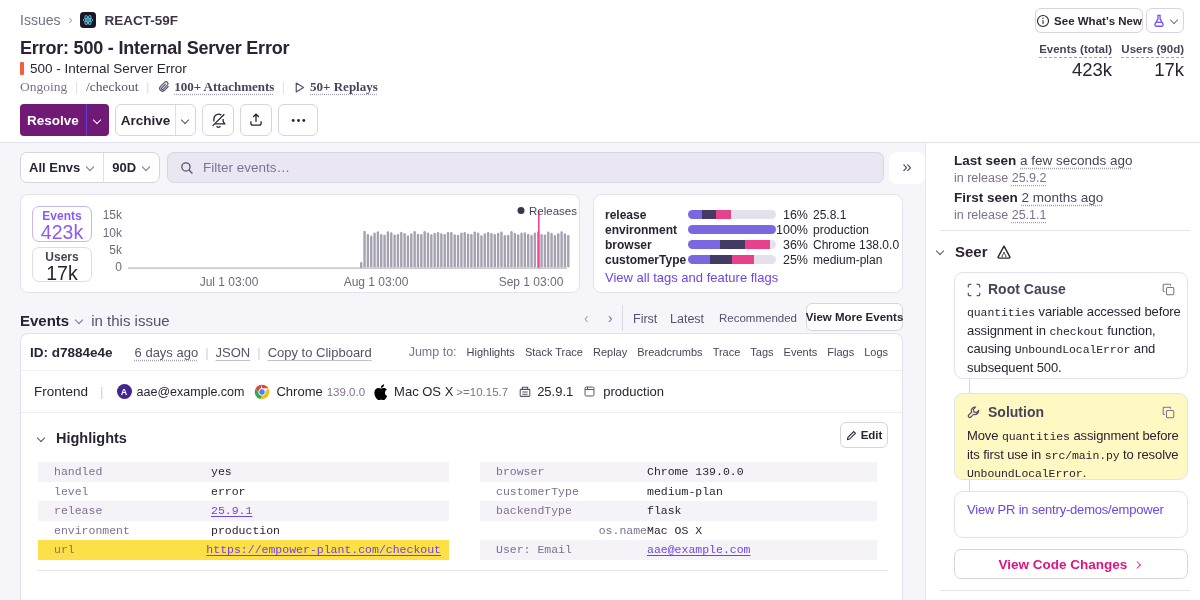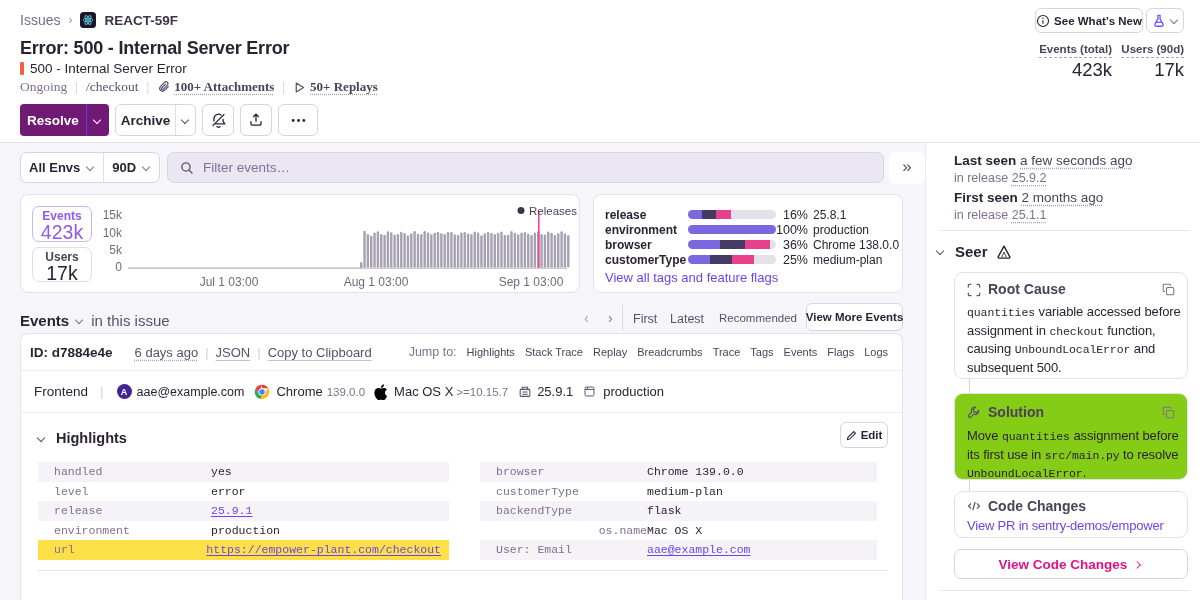--- a/index.html
+++ b/index.html
@@ -425,44 +425,38 @@
         <rect x="5.5" y="5.5" width="9" height="9" rx="1.5"></rect>
           <path d="M3.5 10.5 h-1 a1 1 0 0 1-1-1 v-7 a1 1 0 0 1 1-1 h7 a1 1 0 0 1 1 1 v1"></path>
       </svg>
     </div>
     <div style="margin-top:6px; font-size:13px; line-height:17.5px; color:#2b2233; white-space:nowrap; letter-spacing:-0.1px;">
       <span class="mono" style="font-size:11.5px;">quantities</span> variable accessed before<br>assignment in <span class="mono" style="font-size:11.5px;">checkout</span> function,<br>causing <span class="mono" style="font-size:11.5px;">UnboundLocalError</span> and<br>subsequent 500.
     </div>
   </div>
   <div class="abs" style="left:969px; top:379px; width:1px; height:14px; background:#d8d2e2;"></div>
 
-  <div class="abs" style="left:954px; top:393px; width:234px; height:87px; background:#84cc16; border:1px solid #e4e0ec; border-radius:9px; padding:10px 12px;">
+  <div class="abs" style="left:954px; top:393px; width:234px; height:87px; background:#fef9c3; border:1px solid #e4e0ec; border-radius:9px; padding:10px 12px;">
     <div style="display:flex; align-items:center; color:#57516b;">
       <svg width="14" height="14" viewBox="0 0 16 16" fill="none" stroke="#57516b" stroke-width="1.4">
         <path d="M9.5 2.5 a4 4 0 0 0-4.2 5.6 L2 11.4 a1.7 1.7 0 0 0 2.4 2.4 L7.7 10.5 a4 4 0 0 0 5.6-4.2 L10.8 8.8 8 7.9 7.2 5.2 Z"></path>
       </svg>
       <span style="margin-left:7px; font-size:14px; font-weight:bold; color:#49435a;">Solution</span>
       <svg style="margin-left:auto;" width="13" height="13" viewBox="0 0 16 16" fill="none" stroke="#80708f" stroke-width="1.3">
         <rect x="5.5" y="5.5" width="9" height="9" rx="1.5"></rect>
           <path d="M3.5 10.5 h-1 a1 1 0 0 1-1-1 v-7 a1 1 0 0 1 1-1 h7 a1 1 0 0 1 1 1 v1"></path>
       </svg>
     </div>
     <div style="margin-top:7px; font-size:13px; line-height:17.5px; color:#2b2233; white-space:nowrap; letter-spacing:-0.1px;">
       Move <span class="mono" style="font-size:11.5px;">quantities</span> assignment before<br>its first use in <span class="mono" style="font-size:11.5px;">src/main.py</span> to resolve<br><span class="mono" style="font-size:11.5px;">UnboundLocalError</span>.
     </div>
   </div>
   <div class="abs" style="left:969px; top:480px; width:1px; height:11px; background:#d8d2e2;"></div>
 
   <div class="abs" style="left:954px; top:491px; width:234px; height:47px; background:#fff; border:1px solid #e4e0ec; border-radius:9px; padding:6px 12px;">
-    <div style="display:flex; align-items:center;">
-      <svg width="14" height="14" viewBox="0 0 16 16" fill="none" stroke="#57516b" stroke-width="1.4">
-        <path d="M4.6 5 L1.8 8 4.6 11 M11.4 5 L14.2 8 11.4 11 M9.3 3.4 L6.7 12.6"></path>
-      </svg>
-      <span style="margin-left:7px; font-size:14px; font-weight:bold; color:#49435a;">Code Changes</span>
-    </div>
     <div style="margin-top:4px; font-size:13px; color:#6d45e8; white-space:nowrap; letter-spacing:-0.2px;">View PR in sentry-demos/empower</div>
   </div>
 
   <div class="abs" style="left:954px; top:549px; width:234px; height:30px; background:#fff; border:1px solid #d8d2e2; border-radius:7px; display:flex; align-items:center; justify-content:center; gap:7px;">
     <span style="font-size:13.5px; font-weight:bold; color:#dd1384;">View Code Changes</span>
     <span class="chev chev-r" style="color:#dd1384; transform:scale(.9);"></span>
   </div>
   <div class="abs" style="left:940px; top:590px; width:250px; height:1px; background:#e8e4ef;"></div>
 
 </div>

